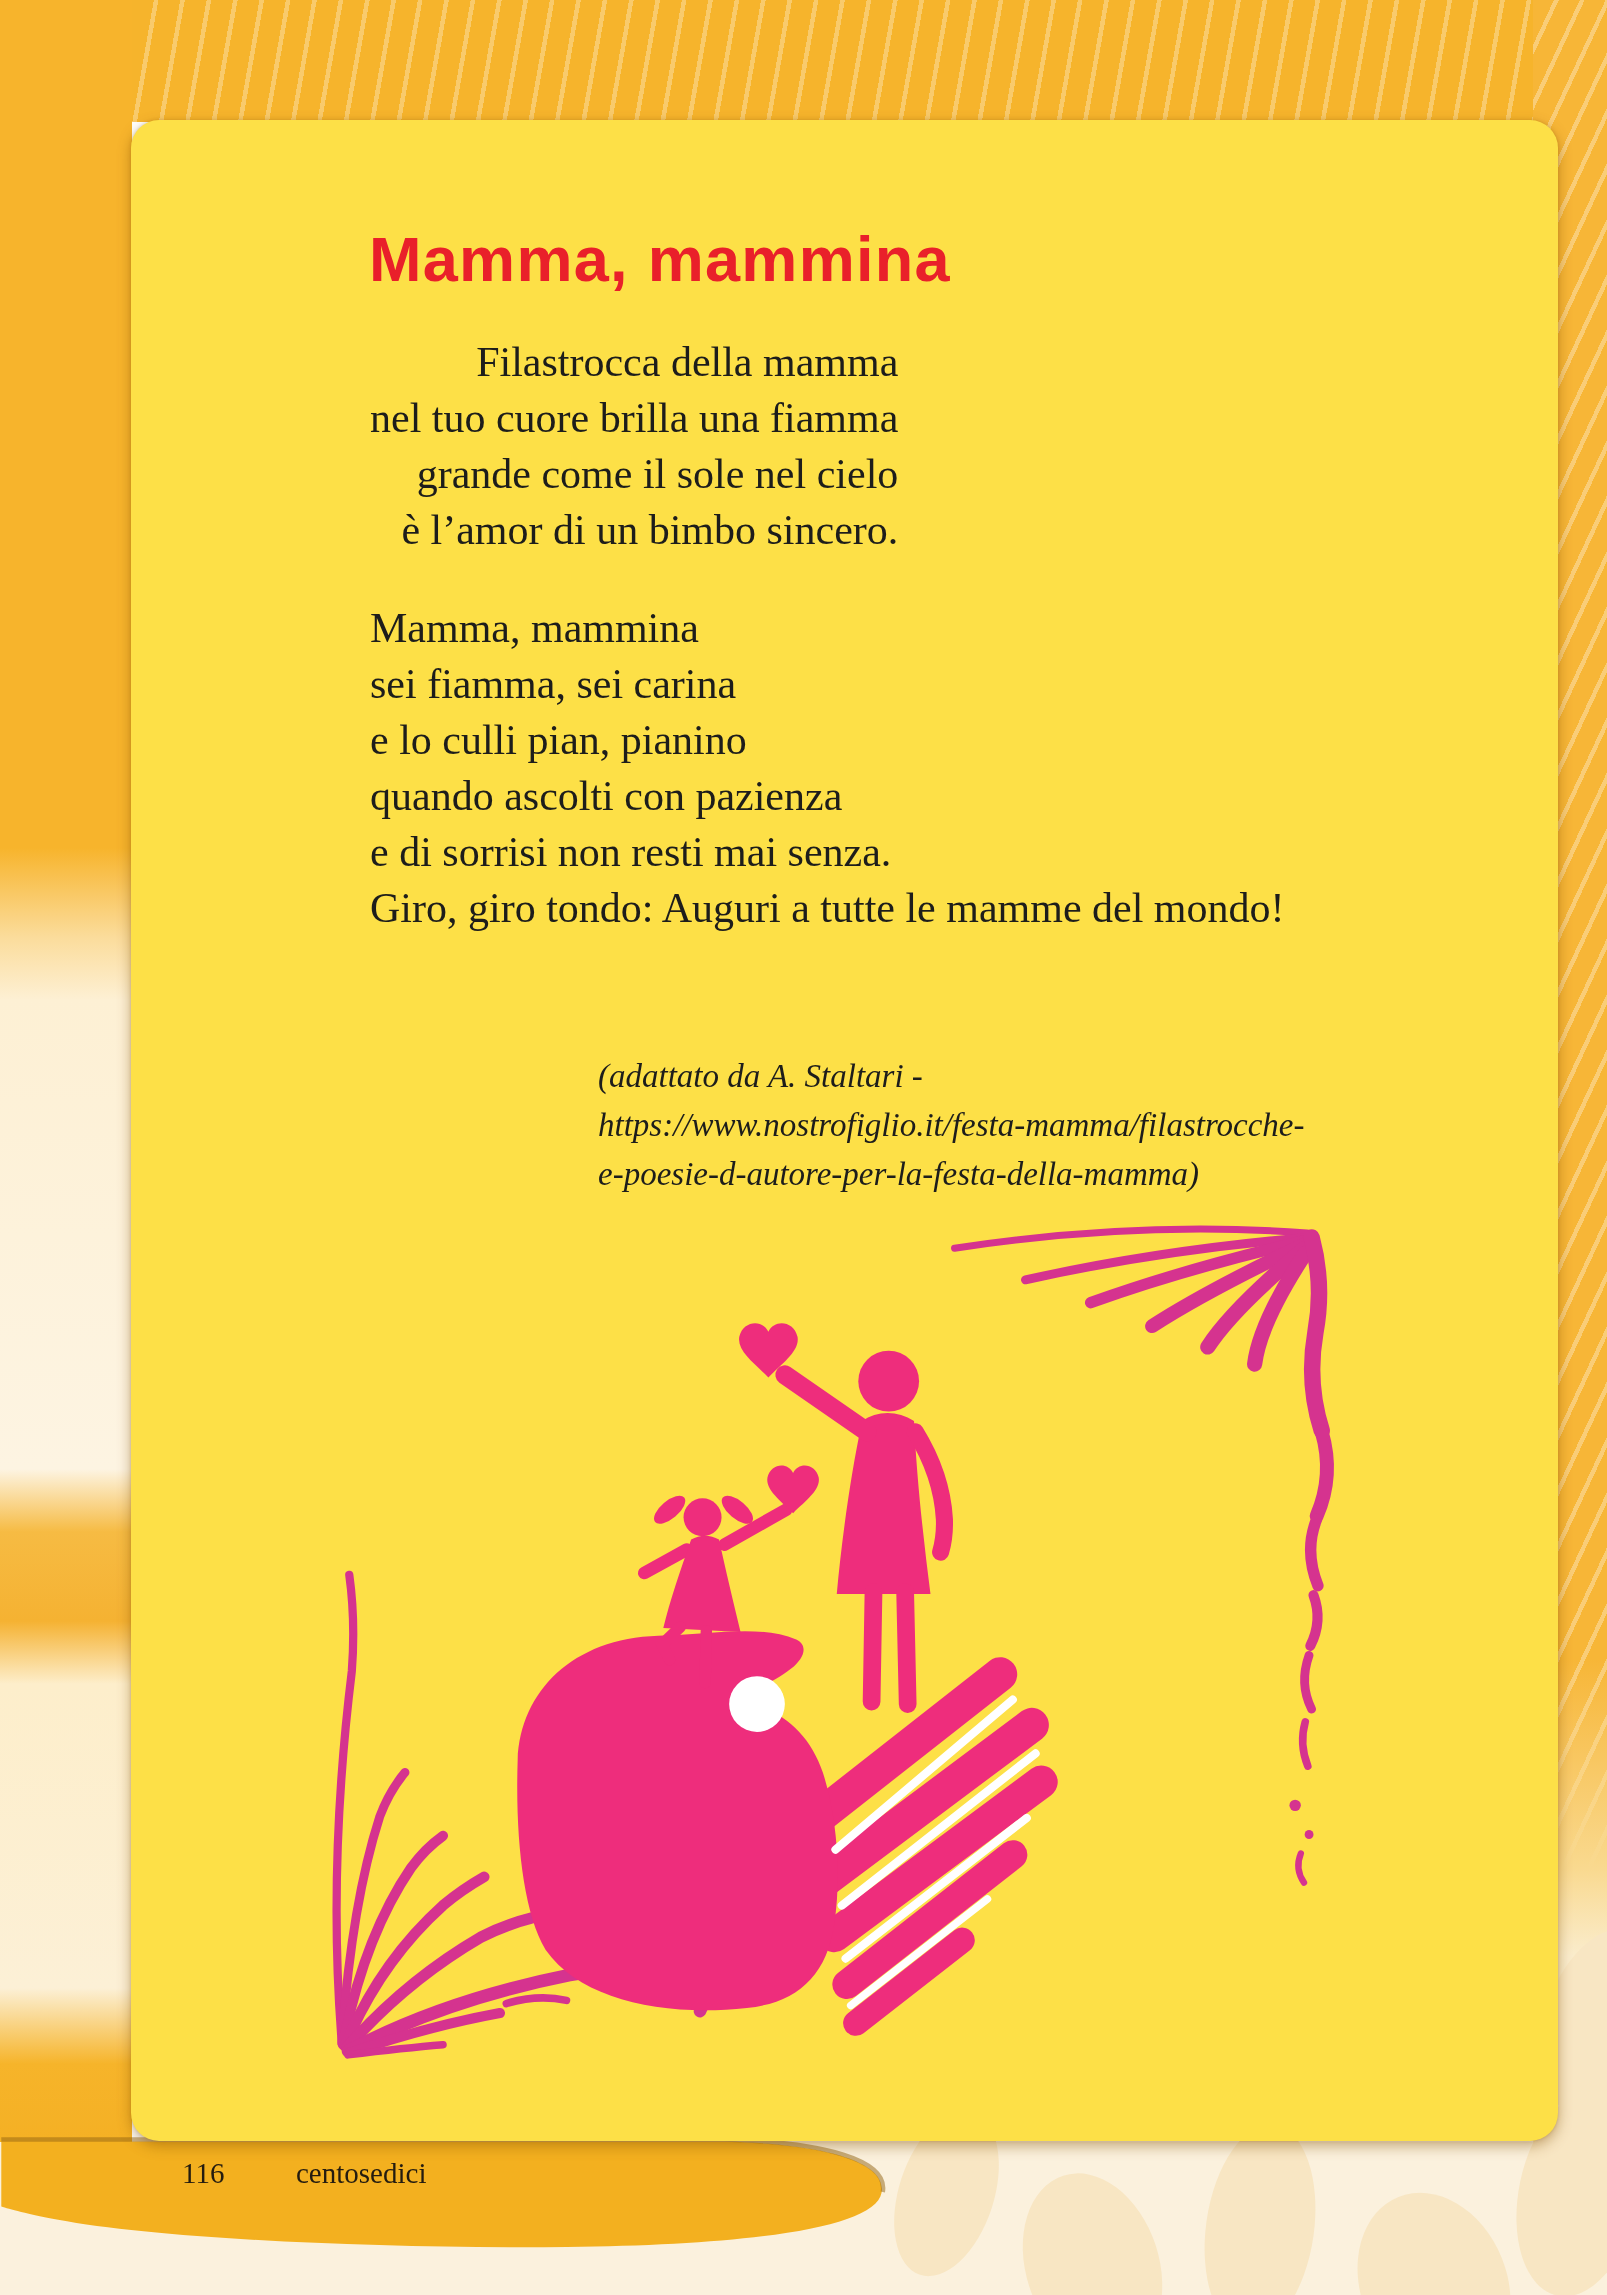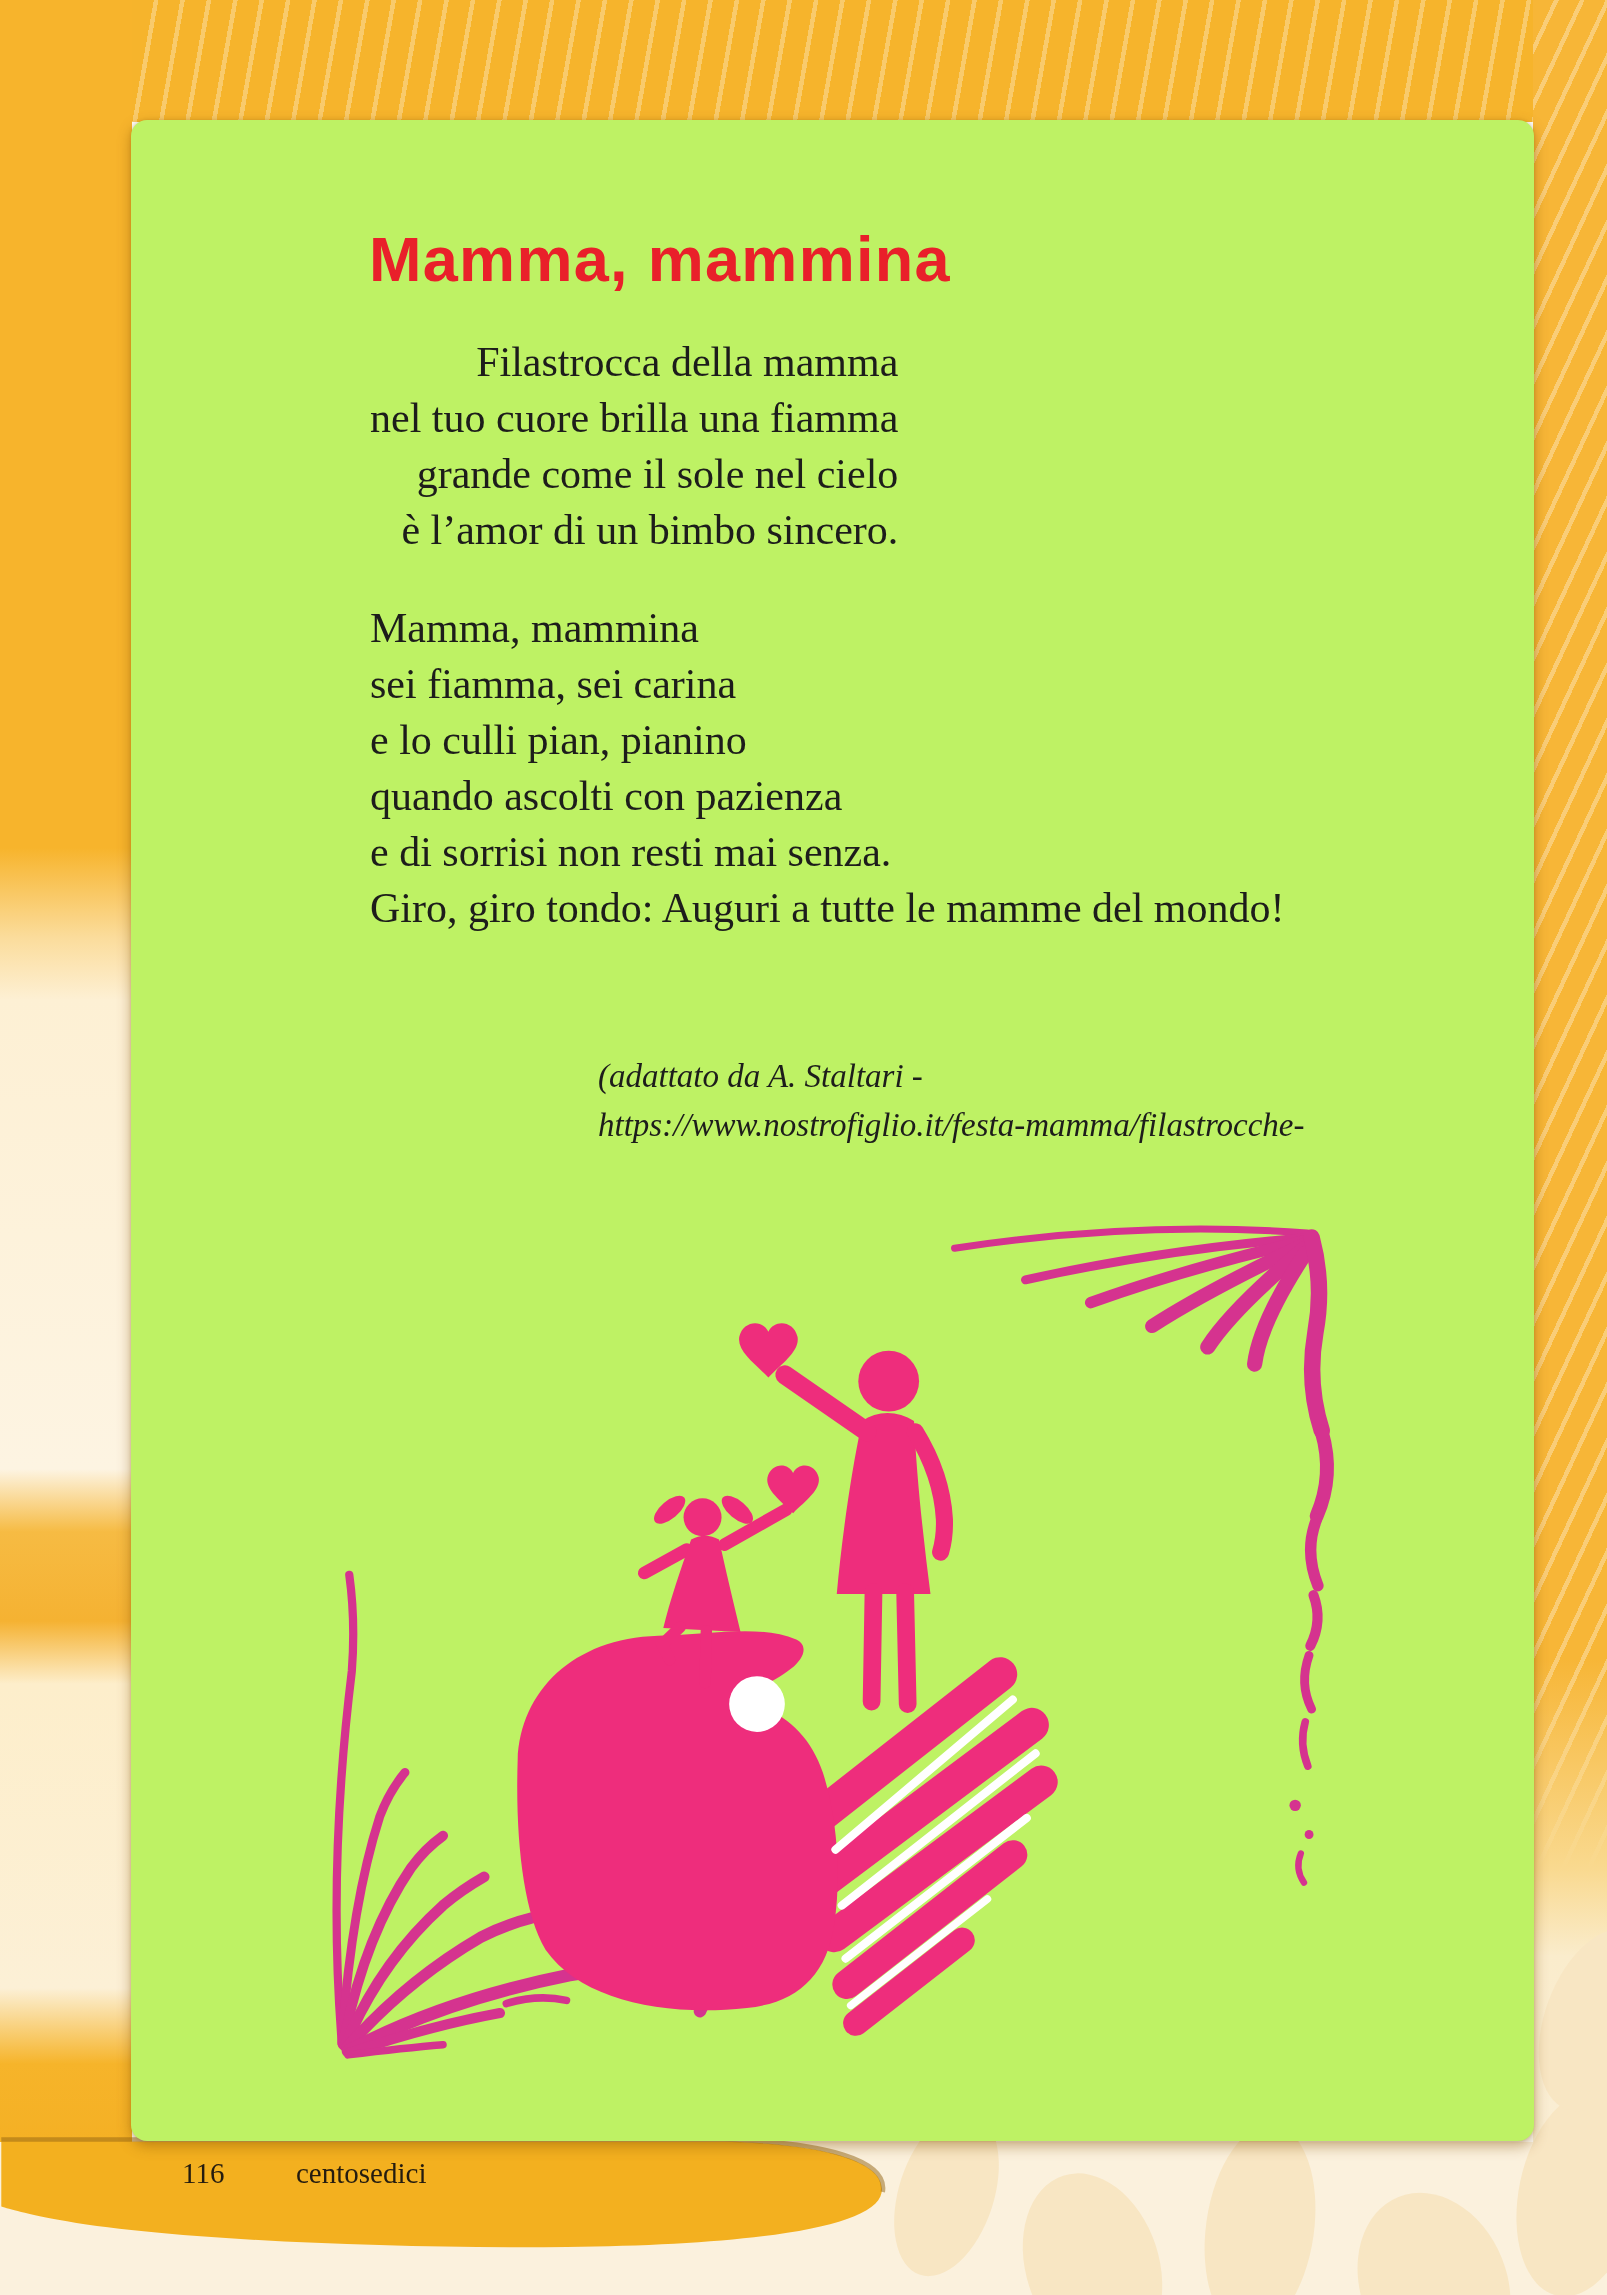--- a/index.html
+++ b/index.html
@@ -54,23 +54,23 @@
   .petal{
     position:absolute;
     background:var(--petal-cream,#f8e6c3);
     border-radius:50%;
     z-index:2;
   }
   .footer-svg{position:absolute;left:0;top:2089px;z-index:3;}
   
   .card{
     position:absolute;left:131px;top:120px;width:1403px;height:2021px;
-    background:#bef264;border-radius:16px;
+    background:#fde047;border-radius:28px;
     box-shadow:0 5px 14px rgba(130,80,5,.45), 0 0 3.2px rgba(130,80,5,.25);
-    z-index:5;overflow:hidden;
+    z-index:5;overflow:hidden;padding-left:24px;
   }
   .title{
     position:absolute;left:238px;top:108px;
     font-family:"Liberation Sans", sans-serif;
     font-weight:bold;font-size:63px;line-height:1;
     letter-spacing:1.3px;
     color:var(--title-red,#e9202a);
   }
   .poem{
     position:absolute;left:239px;
@@ -140,20 +140,21 @@
       <div>sei fiamma, sei carina</div>
       <div>e lo culli pian, pianino</div>
       <div>quando ascolti con pazienza</div>
       <div>e di sorrisi non resti mai senza.</div>
       <div>Giro, giro tondo: Auguri a tutte le mamme del mondo!</div>
     </div>
 
     <div class="attribution">
       <div>(adattato da A. Staltari -</div>
       <div>https://www.nostrofiglio.it/festa-mamma/filastrocche-</div>
+      <div>e-poesie-d-autore-per-la-festa-della-mamma)</div>
     </div>
 
     <svg class="illustration" width="1165" height="937" viewBox="430 1850 1840 1480">
       <defs>
         <path id="heartShape" d="M 0,-26 C -9,-46 -40,-44 -46,-18 C -50,4 -22,24 0,46 C 22,24 50,4 46,-18 C 40,-44 9,-46 0,-26 Z"></path>
       </defs>
 
       <g>
         <path class="flourish" stroke-width="11" d="M 2065 1948 Q 1800 1928 1508 1972"></path>
         <path class="flourish" stroke-width="14" d="M 2065 1955 Q 1830 1975 1620 2022"></path>

